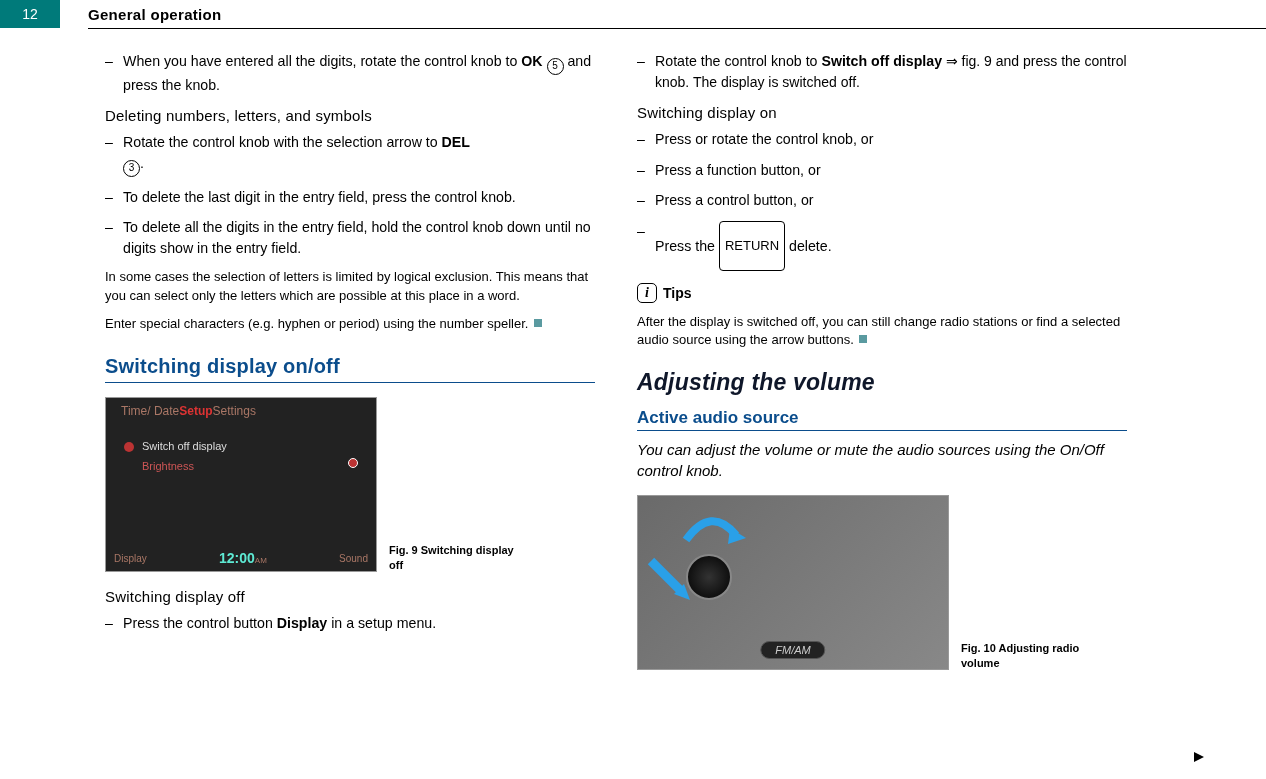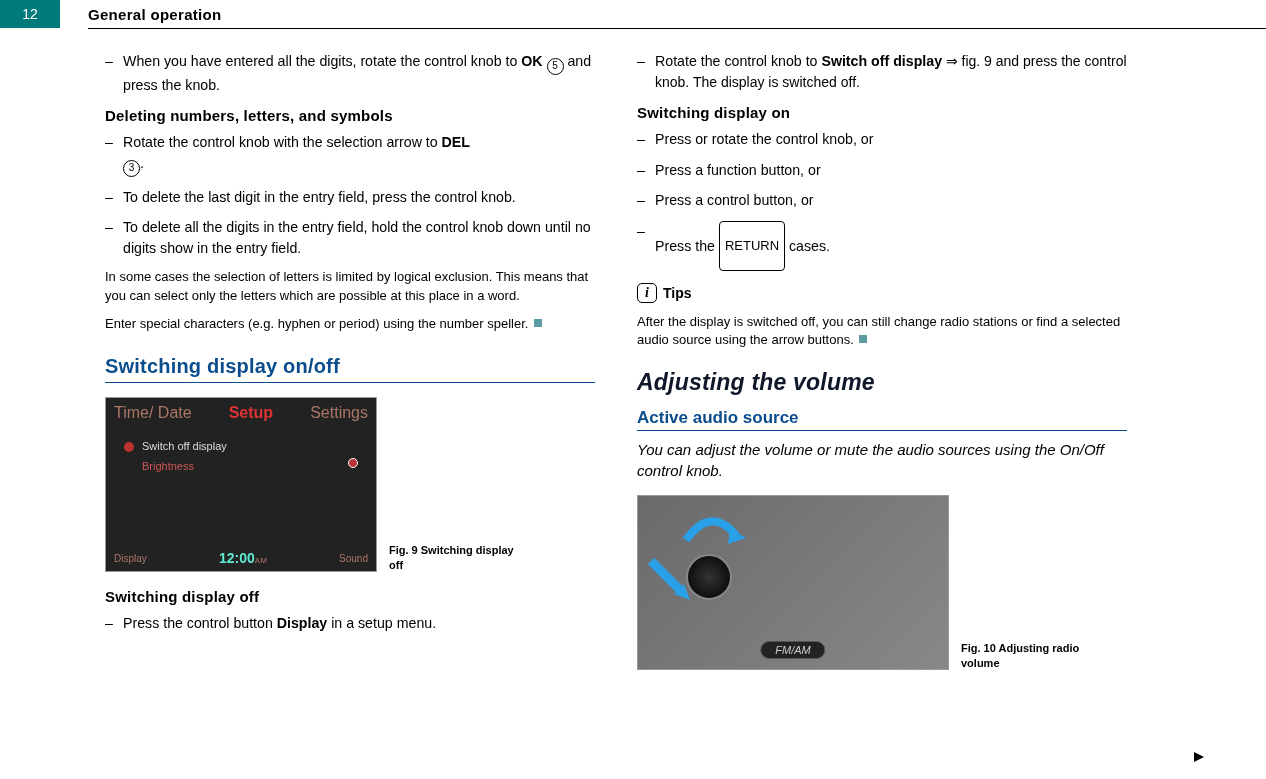--- a/index.html
+++ b/index.html
@@ -10,21 +10,21 @@
 .chapter-title { font-weight: bold; font-size: 15px; margin-left: 28px; letter-spacing: 0.3px; }
 .header-rule { border: none; border-top: 1.5px solid #000; margin-left: 88px; }
 
 .columns { display: flex; padding: 22px 60px 0 105px; gap: 42px; }
 .col { width: 490px; }
 
 .bullet-row { display: flex; margin-bottom: 10px; line-height: 1.45; font-size: 14.2px; }
 .dash { width: 18px; flex-shrink: 0; }
 .bullet-text { flex: 1; }
 
-.sub-heading { font-weight: bold; font-size: 15px; margin: 12px 0 8px 0; letter-spacing: 0.2px; }
+.sub-heading { font-weight: normal; font-size: 15px; margin: 12px 0 8px 0; letter-spacing: 0.2px; }
 
 .circled { display: inline-flex; width: 17px; height: 17px; border: 1.2px solid #000; border-radius: 50%; align-items: center; justify-content: center; font-size: 10px; vertical-align: -3px; }
 
 .note-text { font-size: 13px; line-height: 1.4; margin: 10px 0; }
 
 .end-sq { display: inline-block; width: 8px; height: 8px; background: #5a9aa0; vertical-align: 1px; margin-left: 2px; }
 
 .h2-blue { color: #0b4d8c; font-weight: bold; font-size: 20px; margin: 22px 0 4px 0; letter-spacing: 0.2px; }
 .h2-rule { border: none; border-top: 1.5px solid #0b4d8c; margin-bottom: 14px; }
 .h1-blue { color: #0f172a; font-weight: bold; font-size: 23px; margin: 20px 0 12px 0; letter-spacing: 0.2px; font-style: italic; }
@@ -41,21 +41,21 @@
 
 .btn-frame { display: inline-block; border: 1.2px solid #000; border-radius: 4px; padding: 16px 5px; font-size: 13px; line-height: 1.2; vertical-align: 1px; }
 
 .tips-row { display: flex; align-items: center; gap: 6px; margin: 12px 0 2px 0; }
 .tips-icon { width: 20px; height: 20px; border: 1.4px solid #000; border-radius: 5px; display: flex; align-items: center; justify-content: center; font-family: Georgia, serif; font-style: italic; font-weight: bold; font-size: 14px; }
 .tips-label { font-weight: bold; font-size: 14px; }
 
 .arrow-link { font-size: 14px; }
 
 
-.f9-top { position:absolute; top:6px; left:0; right:0; display:flex; justify-content:space-between; padding:0 8px; font-size:16px; color:#a76; }
+.f9-top { position:absolute; top:6px; left:0; right:0; display:flex; padding:0 15px; font-size:12px; color:#a76; }
 .f9-top .sel { color:#d33; font-weight:bold; }
 .f9-item { position:absolute; left:36px; color:#ddd; font-size:11px; }
 .f9-item.sw { top:42px; }
 .f9-item.br { top:62px; color:#c55; }
 .f9-dot { position:absolute; width:10px; height:10px; border-radius:50%; background:#b33; }
 .f9-dot.left { left:18px; top:44px; }
 .f9-dot.right { right:18px; top:60px; border:1px solid #fff; }
 .f9-bot { position:absolute; bottom:5px; left:0; right:0; display:flex; justify-content:space-between; align-items:center; padding:0 8px; font-size:10px; color:#a76; }
 .f9-time { color:#5eead4; font-size:14px; font-weight:bold; }
 .f9-am { font-size:8px; }
@@ -168,21 +168,21 @@
       <div class="dash">–</div>
       <div class="bullet-text">Press a function button, or</div>
     </div>
     <div class="bullet-row">
       <div class="dash">–</div>
       <div class="bullet-text">Press a control button, or</div>
     </div>
     <div class="bullet-row">
       <div class="dash">–</div>
       <div class="bullet-text">
-        <span>Press the </span><span class="btn-frame">RETURN</span><span> cases.</span>
+        <span>Press the </span><span class="btn-frame">RETURN</span><span> delete.</span>
       </div>
     </div>
 
     <div class="tips-row">
       <div class="tips-icon">i</div>
       <div class="tips-label">Tips</div>
     </div>
     <div class="note-text">
       <span>After the display is switched off, you can still change radio stations or find a selected audio source using the arrow buttons.</span> <span class="end-sq"></span>
     </div>

